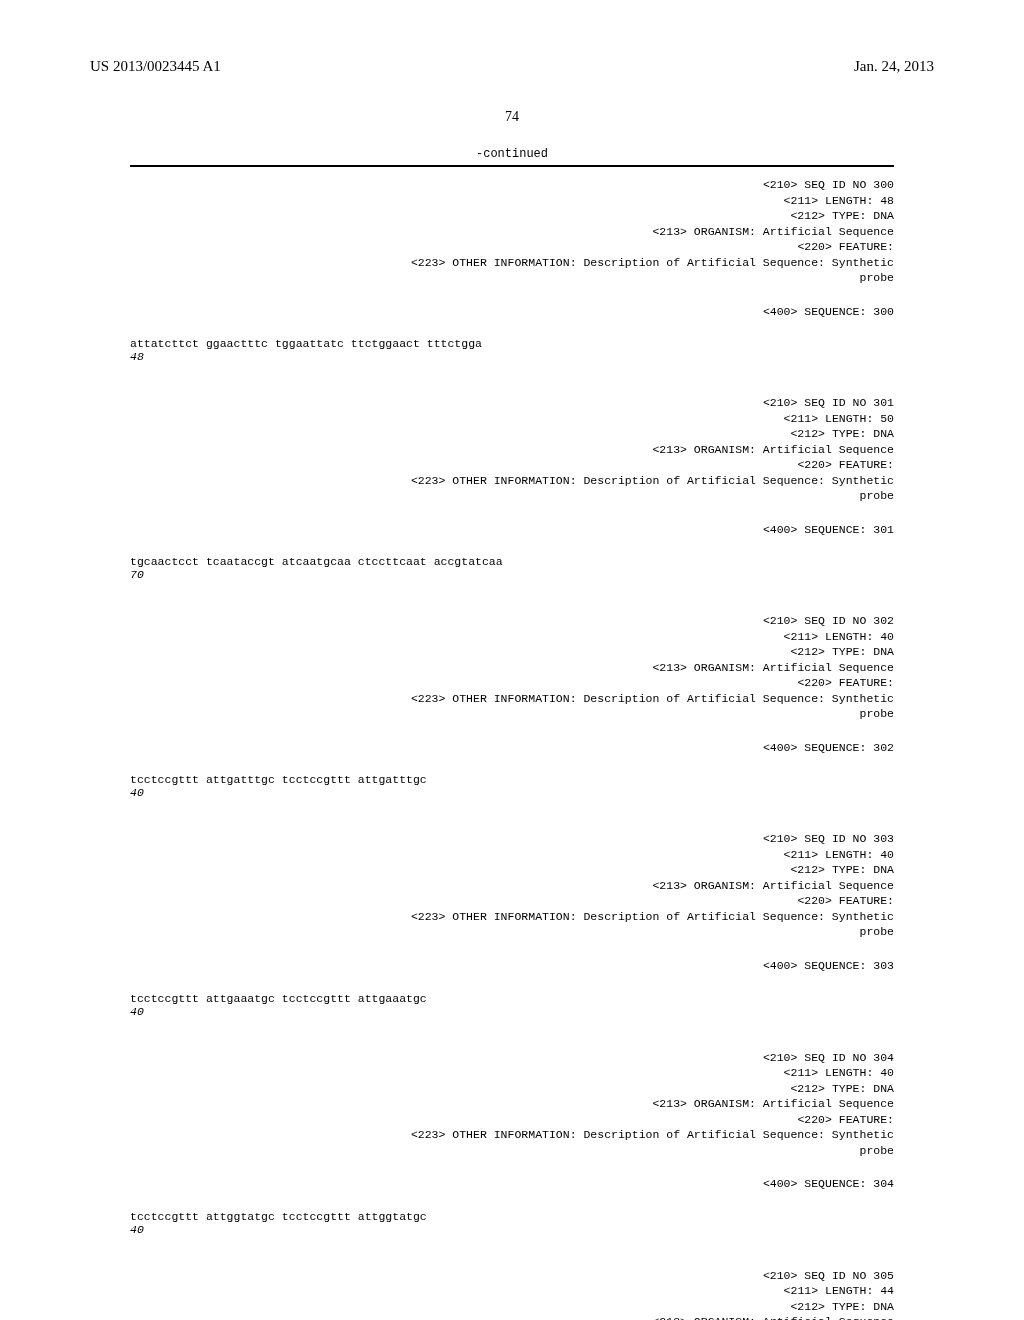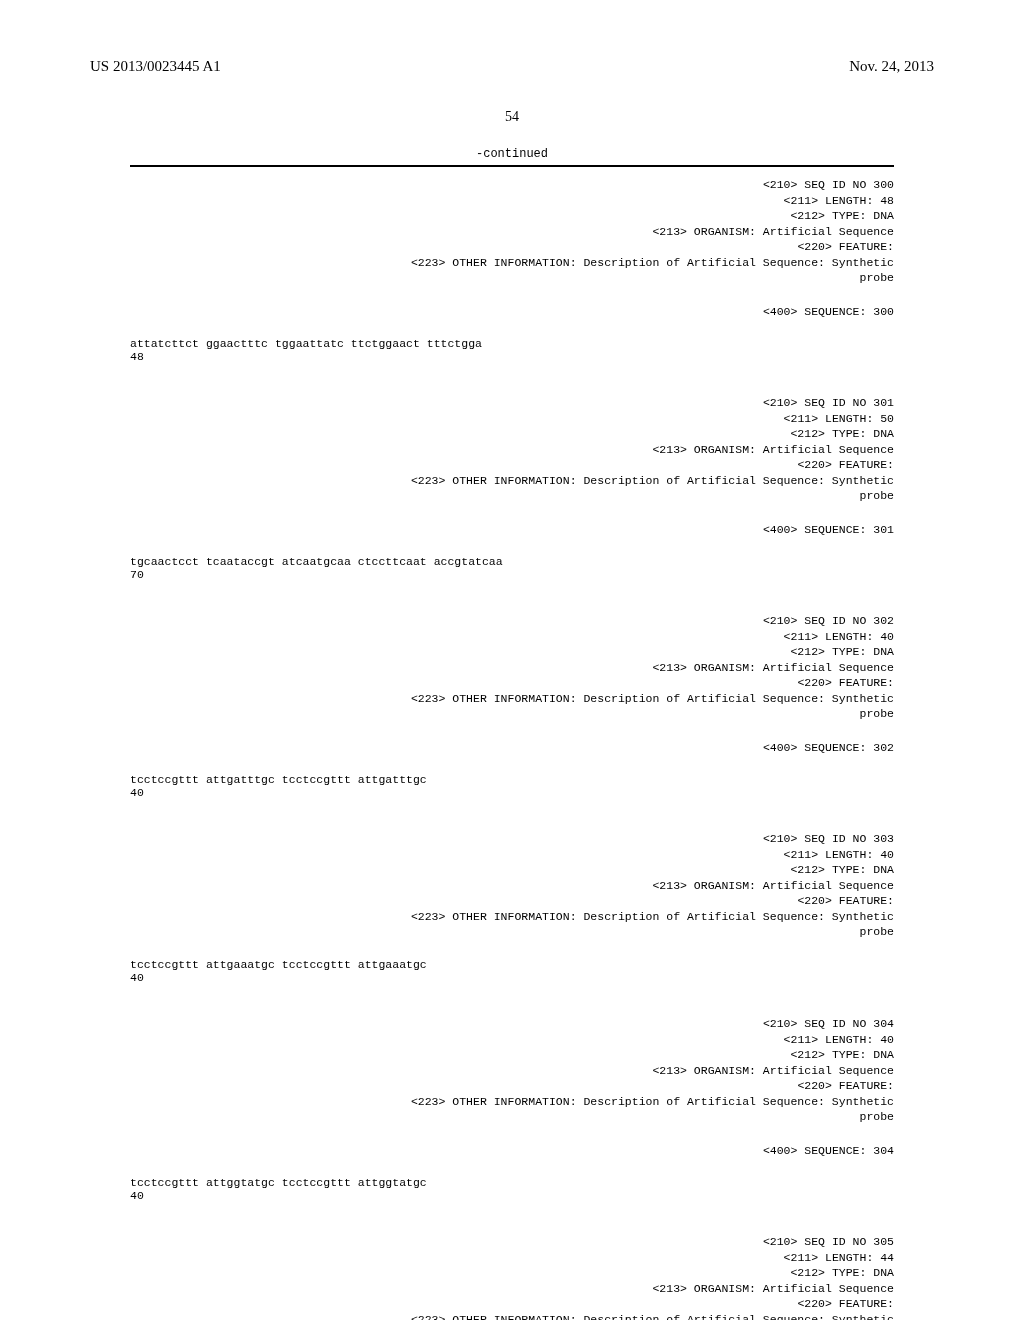--- a/index.html
+++ b/index.html
@@ -49,32 +49,32 @@
   }
   .seq-line {
     display: flex;
     justify-content: space-between;
     font-family: "Courier New", Courier, monospace;
     font-size: 11.5px;
     margin-bottom: 18px;
     flex-direction: column;
   }
   .seq-text { white-space: pre; }
-  .seq-num { padding-right: 180px; }
+  .seq-num { padding-right: 180px; font-style: italic; }
   .spacer-sm { height: 14px; }
 </style>
 </head>
 <body>
 
 <div class="header">
   <div class="header-left">US 2013/0023445 A1</div>
-  <div class="header-right">Nov. 24, 2013</div>
+  <div class="header-right">Jan. 24, 2013</div>
 </div>
 
-<div class="page-number">54</div>
+<div class="page-number">74</div>
 
 <div class="content">
   <div class="continued">-continued</div>
   <hr class="hr-thick">
 
   <div class="seq-block">&lt;210&gt; SEQ ID NO 300
 &lt;211&gt; LENGTH: 48
 &lt;212&gt; TYPE: DNA
 &lt;213&gt; ORGANISM: Artificial Sequence
 &lt;220&gt; FEATURE:
@@ -115,20 +115,21 @@
   </div>
   <div class="spacer-sm"></div>
 
   <div class="seq-block">&lt;210&gt; SEQ ID NO 303
 &lt;211&gt; LENGTH: 40
 &lt;212&gt; TYPE: DNA
 &lt;213&gt; ORGANISM: Artificial Sequence
 &lt;220&gt; FEATURE:
 &lt;223&gt; OTHER INFORMATION: Description of Artificial Sequence: Synthetic
       probe</div>
+  <div class="seq-block">&lt;400&gt; SEQUENCE: 303</div>
   <div class="seq-line">
     <span class="seq-text">tcctccgttt attgaaatgc tcctccgttt attgaaatgc</span>
     <span class="seq-num">40</span>
   </div>
   <div class="spacer-sm"></div>
 
   <div class="seq-block">&lt;210&gt; SEQ ID NO 304
 &lt;211&gt; LENGTH: 40
 &lt;212&gt; TYPE: DNA
 &lt;213&gt; ORGANISM: Artificial Sequence

